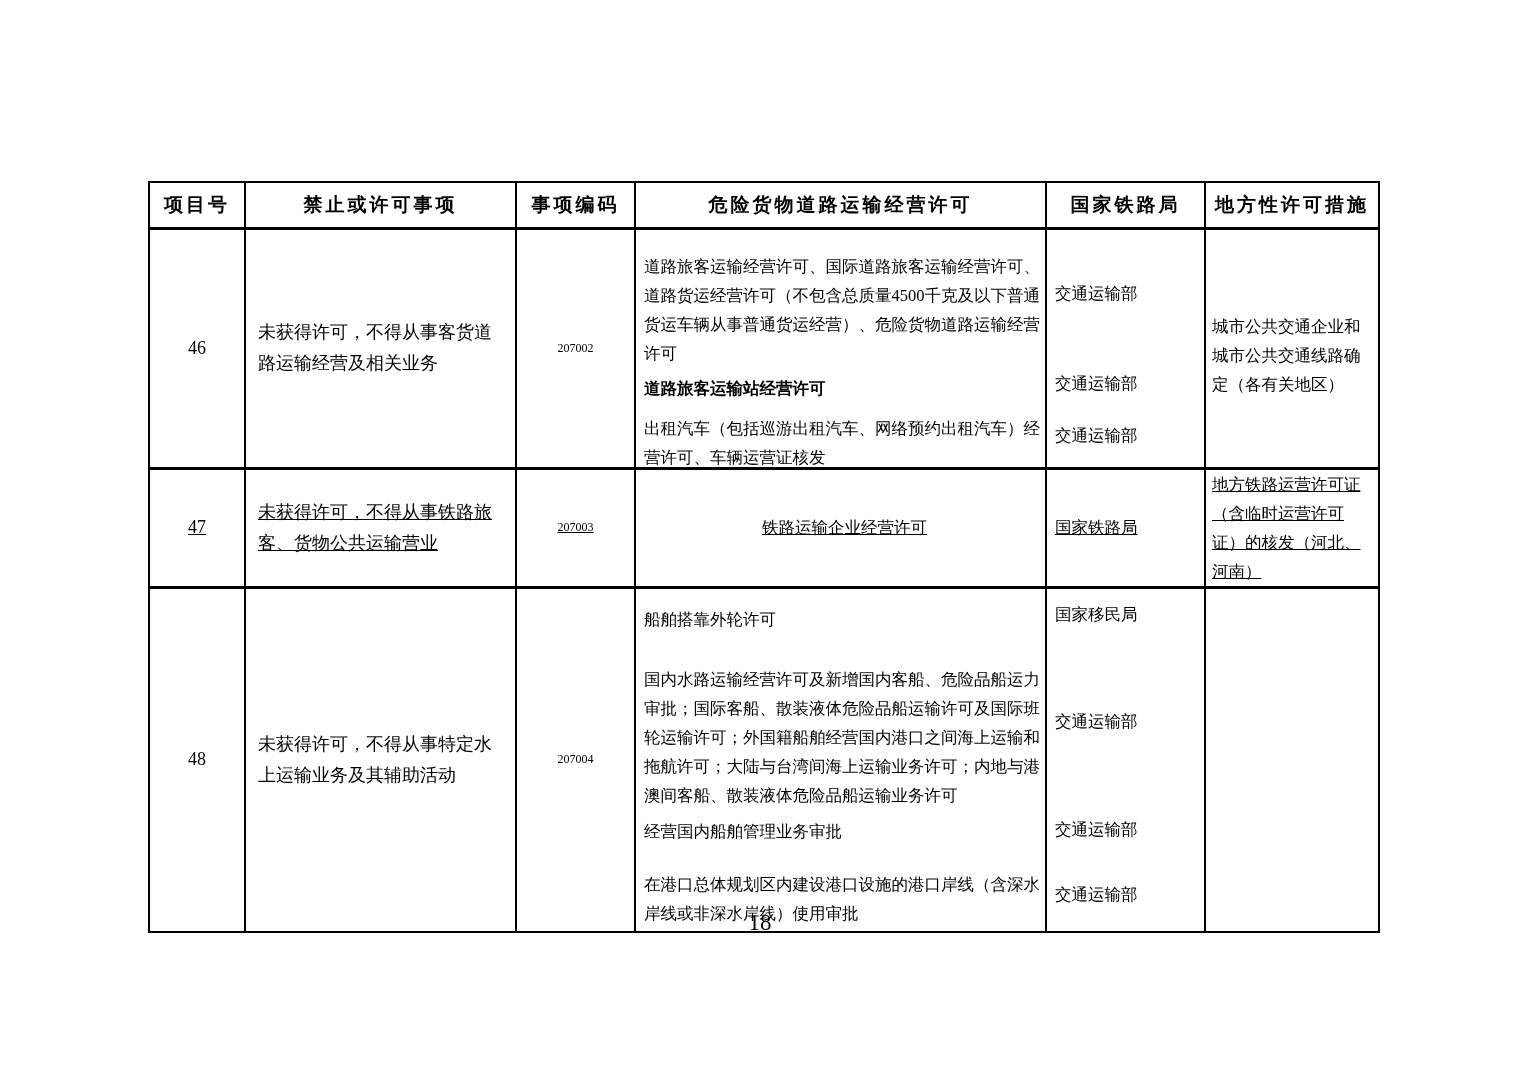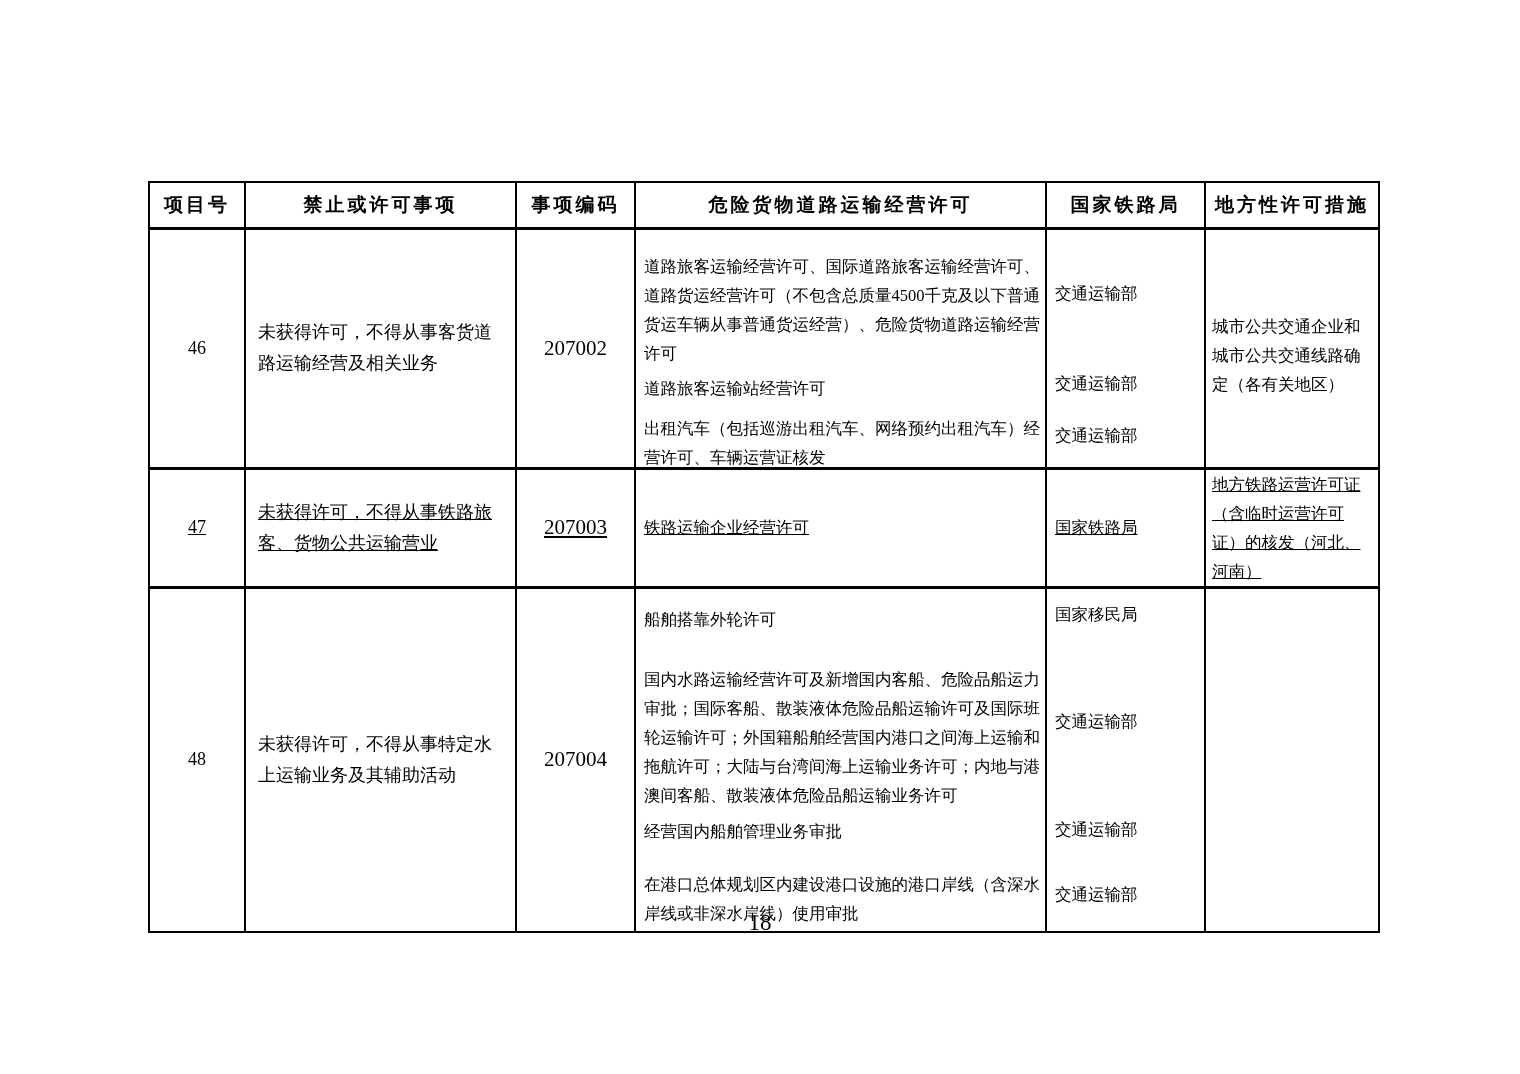--- a/index.html
+++ b/index.html
@@ -28,50 +28,50 @@
   th.hdr {
     height: 46px;
     font-size: 19px;
     font-weight: bold;
     letter-spacing: 3px;
     text-align: center;
     white-space: nowrap;
   }
 
   td.idx  { text-align: center; font-size: 18px; }
-  td.code { text-align: center; font-size: 21px; font-family: "Liberation Serif", serif; }
+  td.code { text-align: center; font-size: 12px; font-family: "Liberation Serif", serif; }
   td.item { font-size: 18px; line-height: 31px; padding: 0 12px; text-align: left; }
 
   td.measures, td.depts, td.local { position: relative; }
 
   .mblock {
     position: absolute; left: 8px; right: 4px;
     font-size: 16.5px; line-height: 29px; text-align: left;
   }
   .dblock {
     position: absolute; left: 8px; right: 2px;
     font-size: 16.5px; line-height: 20px; white-space: nowrap; text-align: left;
   }
   .lblock {
     position: absolute; left: 6px; right: 4px;
     font-size: 16.5px; line-height: 29px; text-align: left;
   }
 
   
-  td.measures.center-flow { padding-left: 8px; font-size: 16.5px; line-height: 29px; text-align: left; }
+  td.measures.center-flow { padding-left: 8px; font-size: 16.5px; line-height: 29px; text-align: center; }
   td.depts.center-flow    { padding-left: 8px; font-size: 16.5px; white-space: nowrap; text-align: left; }
   td.local.center-flow    { padding: 0 4px 0 6px; font-size: 16.5px; line-height: 29px; text-align: left; }
 
   
   tr.r46 > td { height: 240px; margin-left: 12px; }
   tr.r47 > td { height: 88px; text-decoration: underline; }
   tr.r48 > td { height: 345px; }
 
   
-  .m46-0 { top: 22px; }  .m46-1 { top: 144px; } .m46-2 { top: 184px; }
+  .m46-0 { top: 22px; }  .m46-1 { top: 144px; font-weight: bold; } .m46-2 { top: 184px; }
   .d46-0 { top: 54px; }  .d46-1 { top: 144px; } .d46-2 { top: 196px; }
   .l46   { top: 82px; }
 
   
   .m48-0 { top: 16px; }  .m48-1 { top: 76px; }  .m48-2 { top: 228px; } .m48-3 { top: 281px; }
   .d48-0 { top: 16px; }  .d48-1 { top: 123px; } .d48-2 { top: 231px; } .d48-3 { top: 296px; }
 
   .pagenum {
     position: absolute; top: 910px; left: 0; width: 1520px;
     text-align: center; font-size: 23px;

